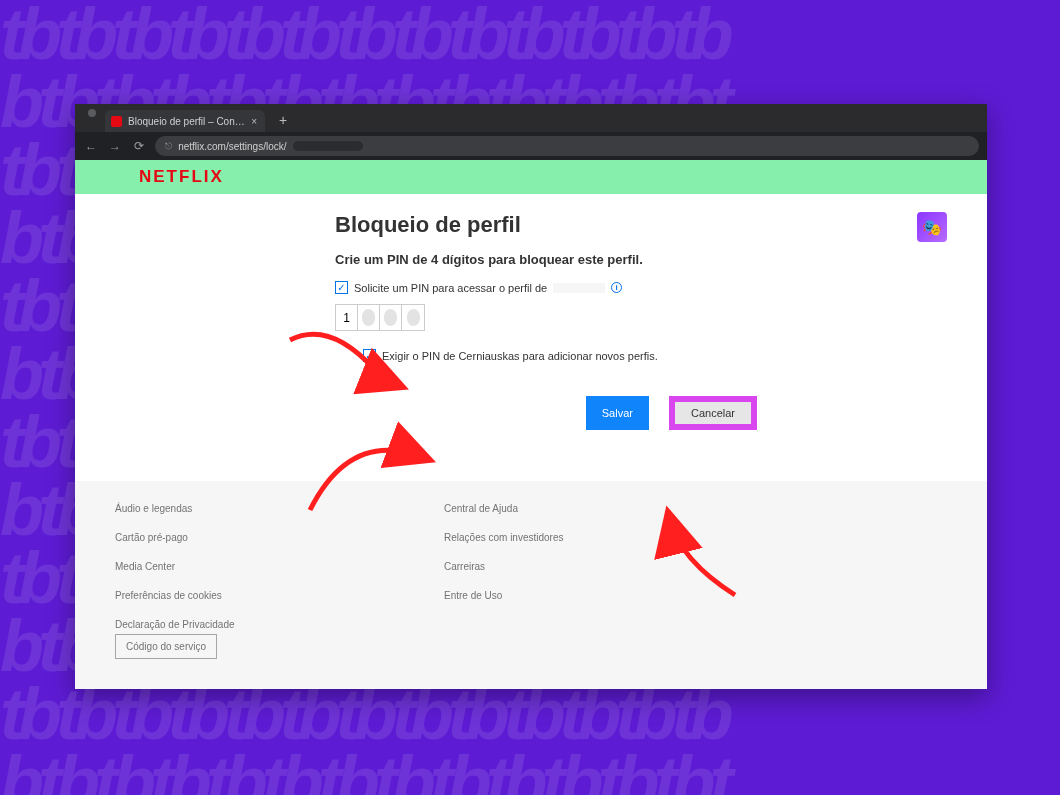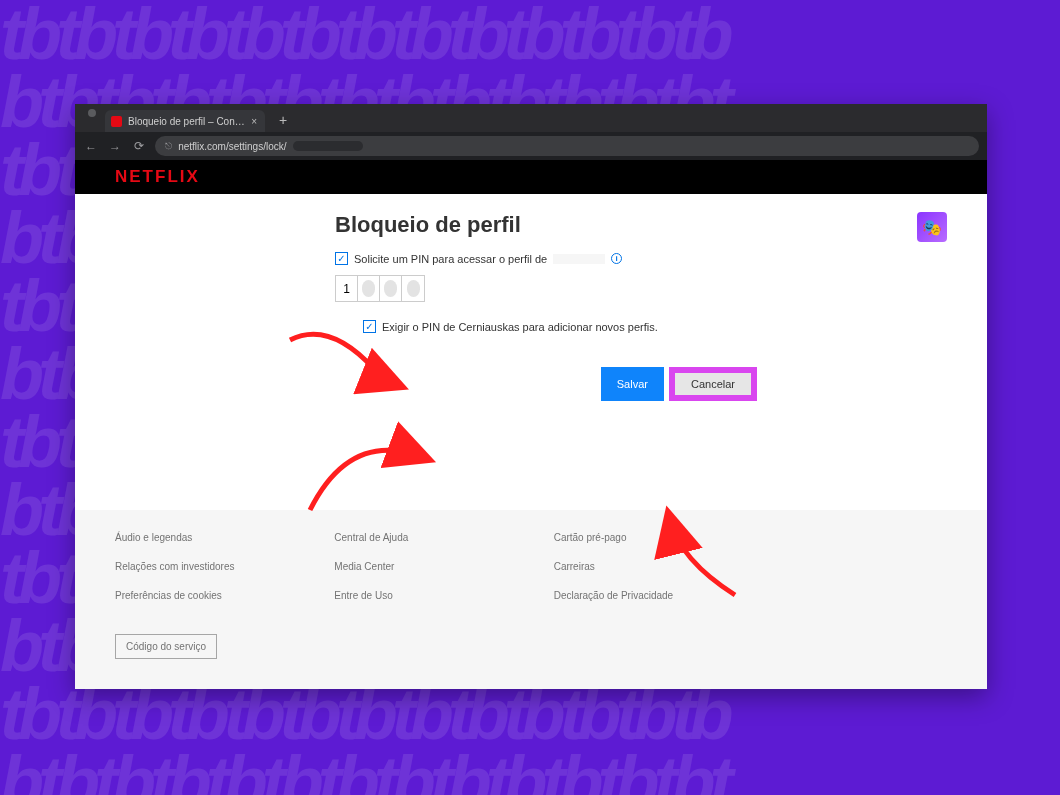--- a/index.html
+++ b/index.html
@@ -105,24 +105,24 @@
     color: #cfcfcf;
     gap: 6px;
   }
   .url-field .lock { font-size:9px; color:#9a9a9d;}
   .url-field .smudge {
     width: 70px; height: 10px; border-radius: 5px;
     background: #2b2c2f;
   }
 
   .netflix-header {
-    background: #000000;
+    background: #86efac;
     height: 34px;
     display: flex; align-items: center;
-    padding-left: 40px;
+    padding-left: 64px;
   }
   .netflix-logo {
     color: var(--netflix-red);
     font-weight: 900;
     letter-spacing: 2px;
     font-size: 17px;
     font-family: Arial Black, Arial, sans-serif;
   }
 
   .content-wrap {
@@ -193,21 +193,21 @@
     display:flex;align-items:center;justify-content:center;
     font-size:12px; color:#000;
   }
   .pin-cell:last-child{border-right:none;}
   .pin-dot {
     width:13px;height:17px;border-radius:50%/45%;
     background:#e3e3e3;
   }
   .sub-check { margin-left: 28px;}
   .button-row {
-    display:flex; justify-content:flex-end; gap:5px;
+    display:flex; justify-content:flex-end; gap:20px;
     margin-top: 34px;
     padding-right: 190px;
   }
   .btn {
     font-size: 11px;
     padding: 5px 16px;
     border: none;
     cursor: pointer;
   }
   .btn-primary { background: var(--btn-blue); color:#fff;}
@@ -215,29 +215,29 @@
 
   .footer {
     background: var(--page-grey);
     padding: 22px 40px 30px 40px;
     font-size: 10px;
     color: var(--text-mid);
   }
   .footer-top { font-size: 11px; margin-bottom: 16px; color: var(--text-mid);}
   .footer-cols {
     display: grid;
-    grid-template-columns: repeat(3, 1fr);
+    grid-template-columns: repeat(2, 1fr);
     column-gap: 10px;
     row-gap: 8px;
     max-width: 640px;
     gap: 18px;
   }
   .footer-link { color: var(--text-mid); text-decoration: none; display:block;}
   .service-code {
-    margin-top: 33px;
+    margin-top: 4px;
     border:1px solid var(--text-light);
     color: var(--text-mid);
     background: transparent;
     font-size: 10px;
     padding: 6px 10px;
     cursor: pointer;
   }
 
   
   .arrows {
@@ -288,20 +288,21 @@
   </div>
 
   <div class="content-wrap">
 
     <div class="main">
       <div class="avatar">
           <span>🎭</span>
         </div>
 
       <h1 class="page-title">Bloqueio de perfil</h1>
+      <div class="subtitle">Crie um PIN de 4 dígitos para bloquear este perfil.</div>
 
       <div class="checkbox-row">
         <span class="cb">✓</span>
         <span>Solicite um PIN para acessar o perfil de</span>
         <span class="profile-name-blank"></span>
         <span class="info-icon">
             <span>i</span>
           </span>
       </div>
 

